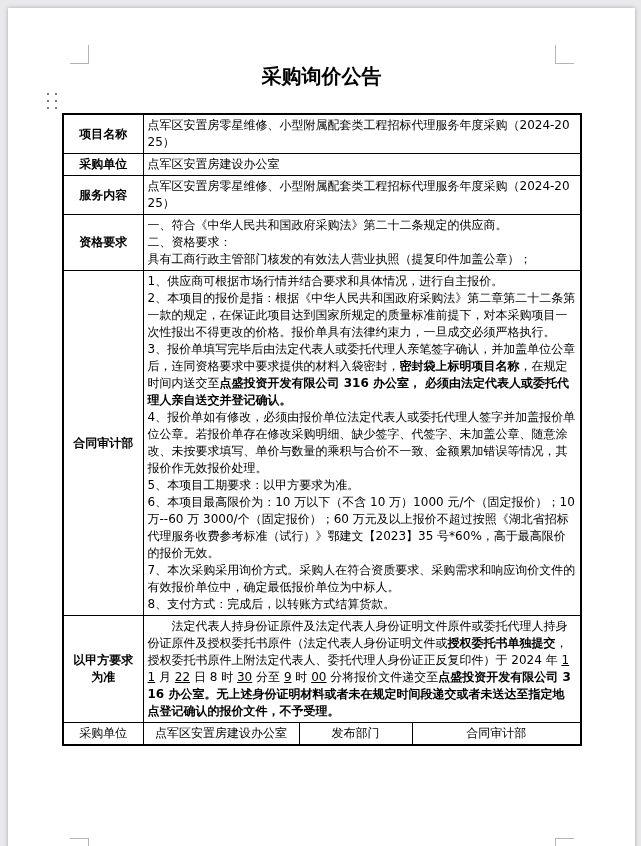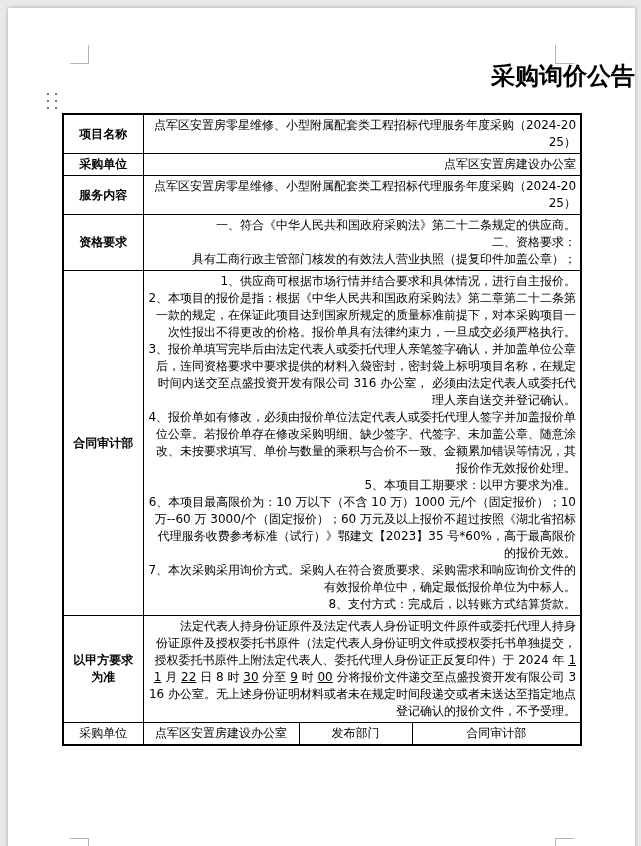--- a/index.html
+++ b/index.html
@@ -10,22 +10,22 @@
     position:relative;
   }
   .canvas{position:absolute;inset:0;}
   .page{
     position:absolute;left:8px;top:8px;width:627px;height:910px;
     background:#ffffff;
     box-shadow:0 0 4px rgba(0,0,0,0.28);
   }
   .doc-title{
     margin:52px 0 0 0;
-    text-align:right;
-    font-size:24px;line-height:32px;font-weight:bold;color:#000;
+    text-align:center;
+    font-size:20px;line-height:32px;font-weight:bold;color:#000;
   }
   
   .mark{position:absolute;width:18px;height:18px;border:0 solid #b0b6bc;}
   .mark.tl{left:62px;top:37px;border-right-width:1px;border-bottom-width:1px;}
   .mark.tr{left:547px;top:37px;border-left-width:1px;border-bottom-width:1px;}
   .mark.bl{left:62px;top:830px;border-right-width:1px;border-top-width:1px;}
   .mark.br{left:547px;top:830px;border-left-width:1px;border-top-width:1px;}
   
   .dots{
     position:absolute;left:39px;top:85px;
@@ -42,23 +42,23 @@
     border:2px solid #000;
   }
   table.announce td{
     border:1px solid #000;
     font-size:12px;line-height:17px;color:#000;
     padding:2px 4px;
     vertical-align:middle;
     word-break:break-all;
   }
   td.lbl{text-align:center;padding:2px 1px;font-weight:bold;}
-  td.ct{white-space:pre-wrap;text-align:right;}
+  td.ct{white-space:pre-wrap;text-align:left;}
   td.cc{text-align:center;padding:1px 2px;}
-  .b{font-weight:normal;}
+  .b{font-weight:bold;}
   .u{text-decoration:underline;}
 </style>
 </head>
 <body>
 
 <div class="canvas">
   <div class="page">
 
     <div class="mark tl"></div>
     <div class="mark tr"></div>

